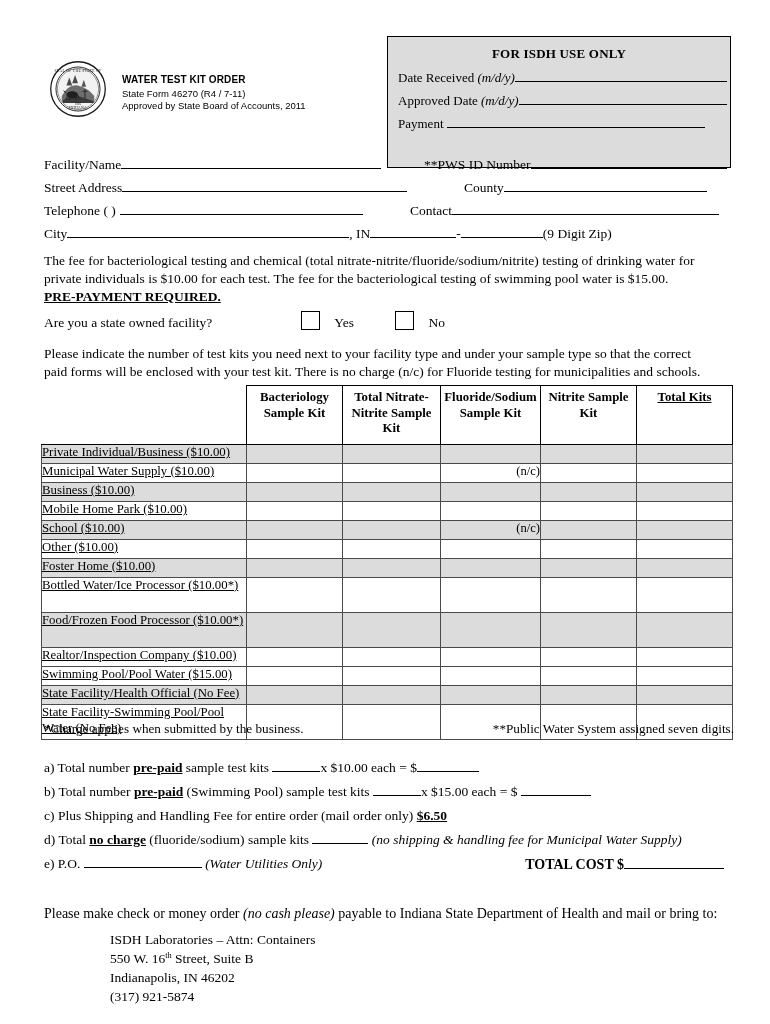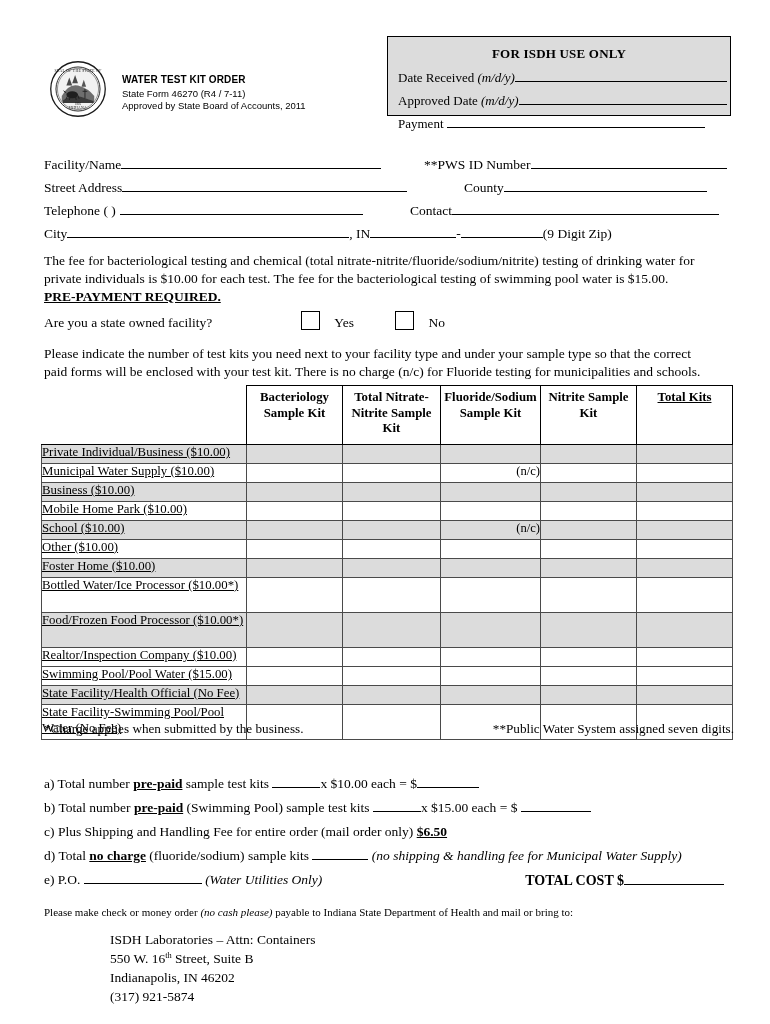--- a/index.html
+++ b/index.html
@@ -48,21 +48,21 @@
   }
   .form-sub {
     font-size: 9.5px;
     line-height: 1.32;
   }
 
   
   .isdh-box {
     position: absolute;
     left: 387px; top: 36px;
-    width: 344px; height: 80px;
+    width: 344px; height: 132px;
     background: #dcdcdc;
     border: 1px solid #000;
     box-sizing: border-box;
     padding: 9px 10px 0 10px;
   }
   .isdh-title {
     text-align: center;
     font-weight: bold;
     font-size: 13px;
     margin-bottom: 8px;
@@ -173,21 +173,21 @@
     left: 44px; top: 721px;
     width: 690px;
     font-size: 13.2px;
     height: 20px;
   }
   .foot .right { position: absolute; right: 0; top: 0; }
 
   
   .items {
     position: absolute;
-    left: 44px; top: 776px;
+    left: 44px; top: 760px;
     width: 690px;
     font-size: 13.5px;
   }
   .item {
     position: relative;
     height: 24px;
     white-space: nowrap;
   }
   .total-cost {
     position: absolute;
@@ -195,21 +195,21 @@
     top: 0;
     font-weight: bold;
     font-size: 14px;
   }
 
   
   .closing {
     position: absolute;
     left: 44px; top: 906px;
     width: 690px;
-    font-size: 11px;
+    font-size: 14px;
   }
   .addr {
     position: absolute;
     left: 110px; top: 930px;
     font-size: 13.5px;
     line-height: 1.42;
   }
   sup { font-size: 0.62em; vertical-align: super; margin-top: 20px; }
 </style>
 </head>

